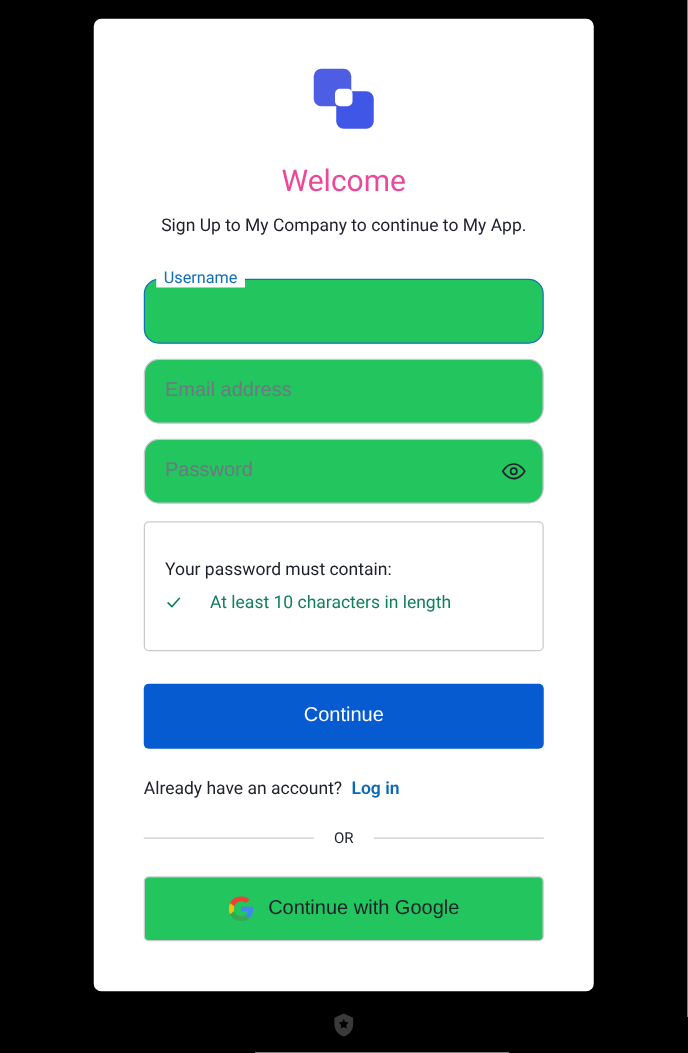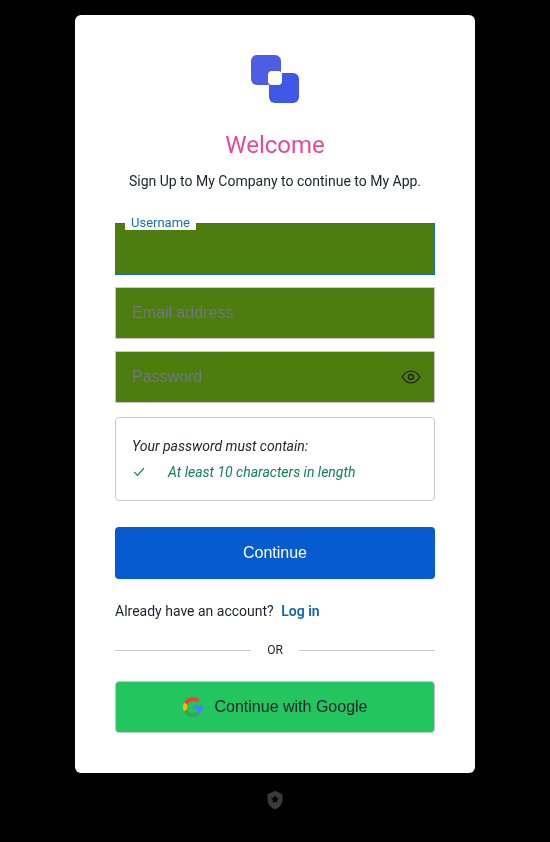--- a/index.html
+++ b/index.html
@@ -64,24 +64,24 @@
     margin-bottom: 34px;
   }
   .field {
     position: relative;
     margin-bottom: 12px;
   }
   .field input {
     width: 100%;
     height: 52px;
     border: 1px solid #c9cace;
-    border-radius: 0;
+    border-radius: 12px;
     padding: 0 16px;
     font-size: 16px;
-    background: #4d7c0f;
+    background: #22c55e;
     color: #1e212a;
     outline: none;
   }
   .field input::placeholder {
     color: #6f7780;
   }
   .field.focused input {
     border: 1px solid #1270b8;
   }
   .field.focused .floating-label {
@@ -102,25 +102,24 @@
     height: 20px;
     display: flex;
     align-items: center;
     justify-content: center;
     cursor: pointer;
     color: #1e212a;
   }
   .pw-rules {
     border: 1px solid #c9cace;
     border-radius: 4px;
-    padding: 20px 16px;
+    padding: 30px 16px;
     font-size: 14px;
     margin-top: 14px;
     margin-bottom: 26px;
-    font-style: italic;
   }
   .pw-rules .rules-title {
     margin-bottom: 10px;
     color: #1e212a;
   }
   .pw-rules .rule {
     display: flex;
     align-items: center;
     gap: 22px;
     color: #11805a;

